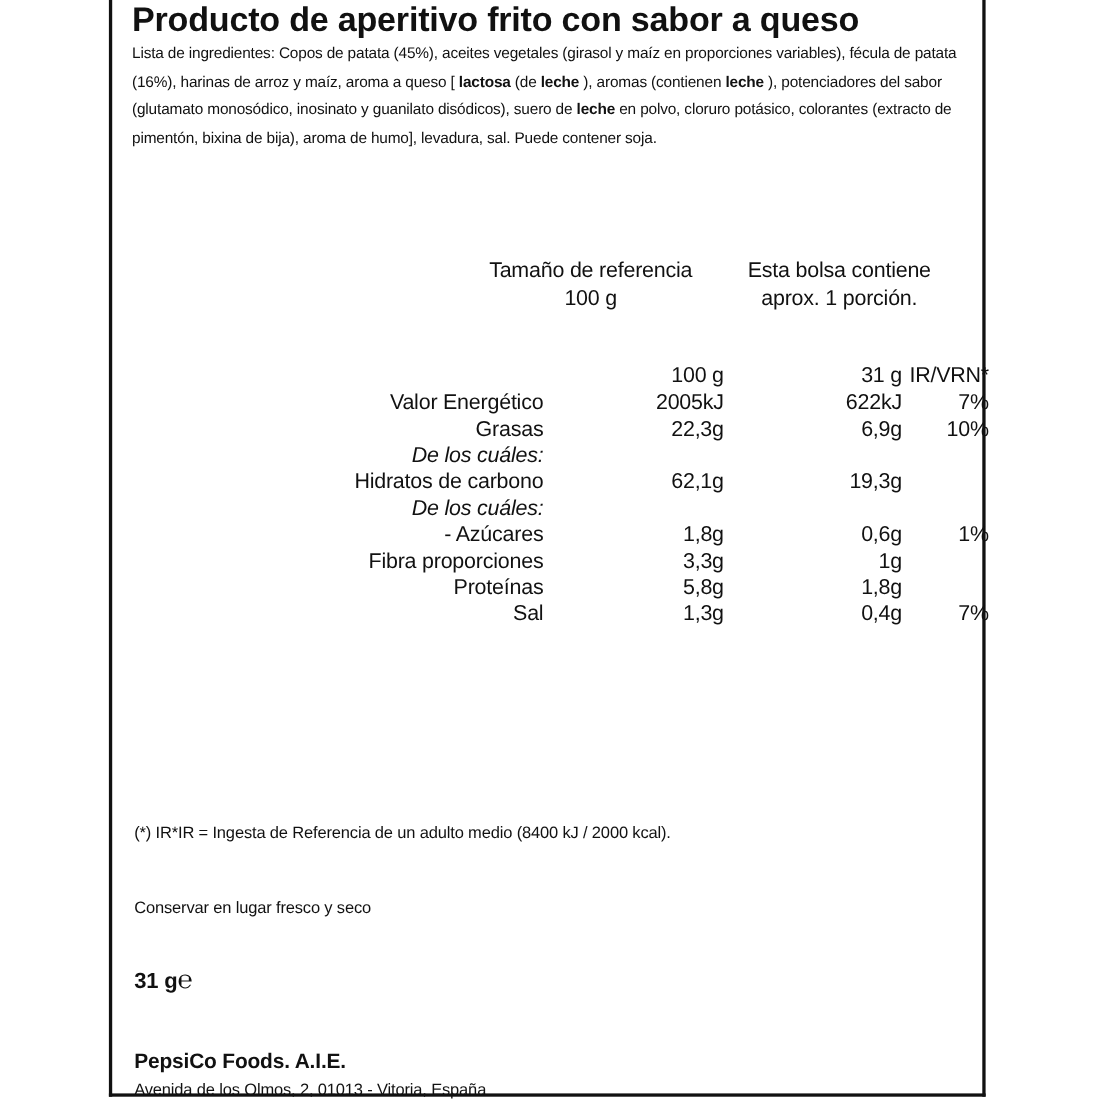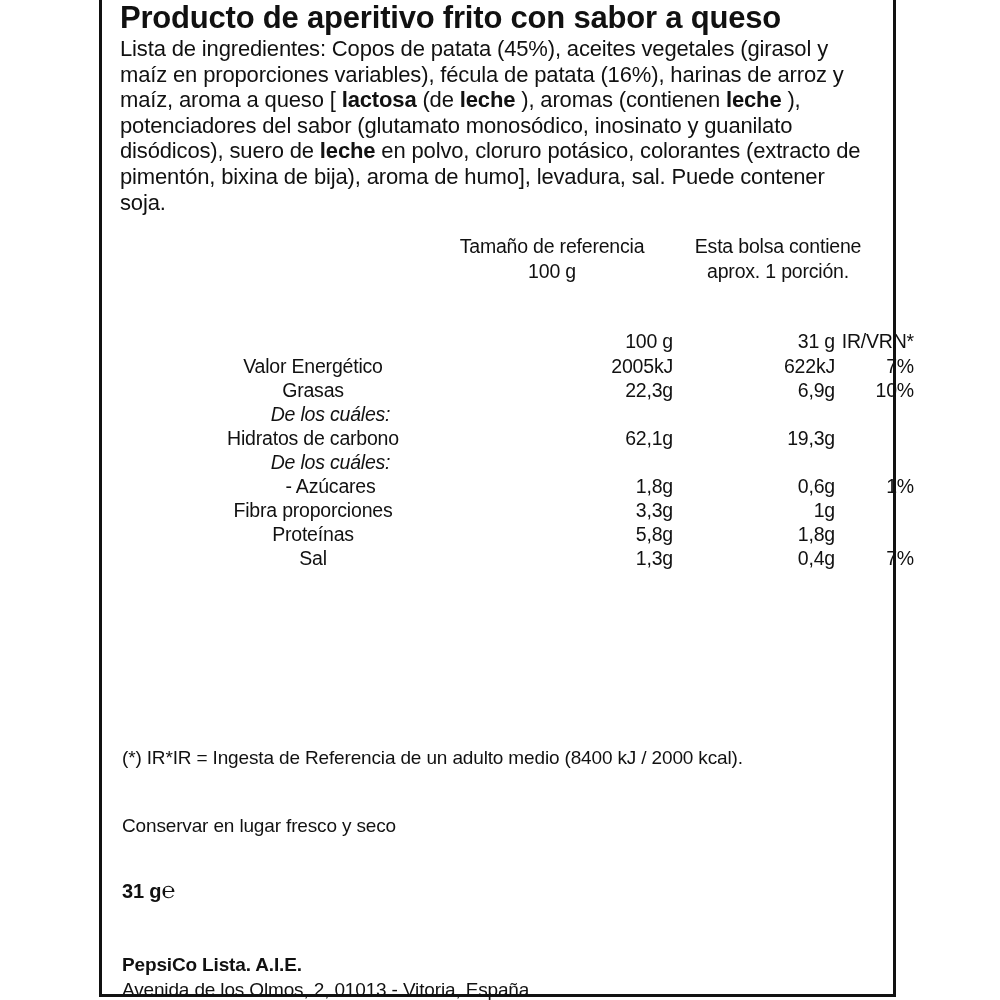--- a/index.html
+++ b/index.html
@@ -42,56 +42,55 @@
     font-size: 31px;
     font-weight: bold;
     letter-spacing: -0.2px;
     line-height: 30px;
     margin: 7px 0 3px 0;
     white-space: nowrap;
   }
 
   
   #ingredients {
-    font-size: 22px;
+    font-size: 14px;
     line-height: 25.6px;
     letter-spacing: -0.15px;
     margin: 0;
     max-width: 762px;
   }
   #ingredients b { font-weight: bold; }
 
   
   #nutrition {
     position: absolute;
     left: 0;
     right: 0;
     top: 232px;
-    padding-left: 15px;
   }
 
   table.nut {
     border-collapse: collapse;
     width: 797px;
     table-layout: fixed;
     font-size: 19.5px;
     letter-spacing: -0.2px;
   }
   table.nut col.c-name { width: 392px; }
   table.nut col.c-v1   { width: 164px; }
   table.nut col.c-v2   { width: 162px; }
   table.nut col.c-pct  { width: 79px; }
 
   table.nut td {
     padding: 0;
     vertical-align: top;
     height: 24px;
     line-height: 24px;
   }
-  td.name  { padding-left: 20px; text-align: center; white-space: nowrap; }
+  td.name  { padding-left: 20px; text-align: right; white-space: nowrap; }
   td.v1    { text-align: right; padding-right: 0px; white-space: nowrap; }
   td.v2    { text-align: right; padding-right: 2px; white-space: nowrap; }
   td.pct   { text-align: right; padding-right: 20px; white-space: nowrap; }
 
   tr.indent1 td.name { padding-left: 35px; font-style: italic; }
   tr.indent2 td.name { padding-left: 35px; }
 
   
   #serving-head {
     position: relative;
@@ -118,21 +117,21 @@
   
   #units-row td { height: 26px; line-height: 26px; }
 
   
   #footer {
     position: absolute;
     left: 0; right: 0;
     top: 750px;
   }
   .foot-line {
-    font-size: 19px;
+    font-size: 15px;
     line-height: 24px;
     letter-spacing: -0.15px;
     padding-left: 20px;
   }
   #ir-note     { margin-top: 0px; }
   #storage     { margin-top: 44px; }
   #net-weight  {
     margin-top: 40px;
     font-weight: bold;
     font-size: 20px;
@@ -248,19 +247,19 @@
 
     <div id="footer">
       <div class="foot-line" id="ir-note">(*) IR*IR = Ingesta de Referencia de un adulto medio (8400 kJ / 2000 kcal).</div>
 
       <div class="foot-line" id="storage">Conservar en lugar fresco y seco</div>
 
       <div class="foot-line" id="net-weight">
         <span>31 g</span><span class="emark">℮</span>
       </div>
 
-      <div class="foot-line" id="company">PepsiCo Lista. A.I.E.</div>
+      <div class="foot-line" id="company">PepsiCo Foods. A.I.E.</div>
 
       <div class="foot-line" id="address">Avenida de los Olmos, 2, 01013 - Vitoria, España</div>
     </div>
 
   </div>
 </div>
 
 </body></html>

